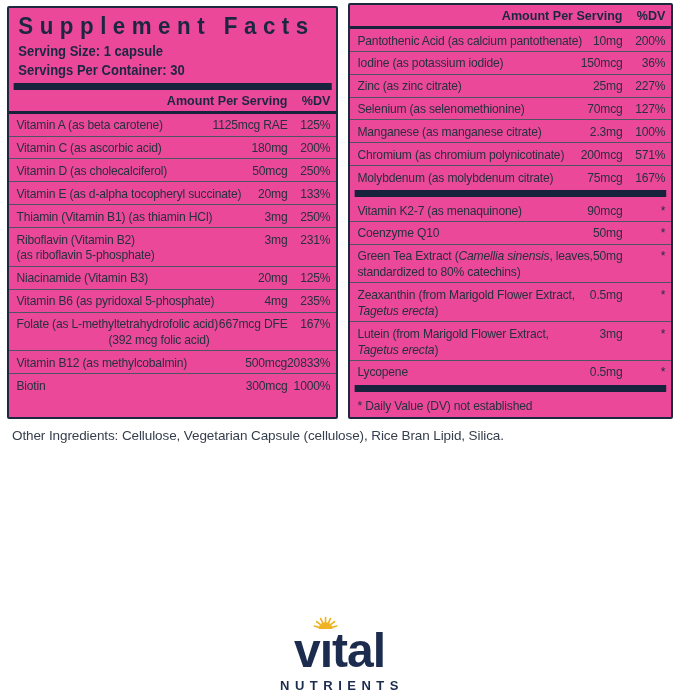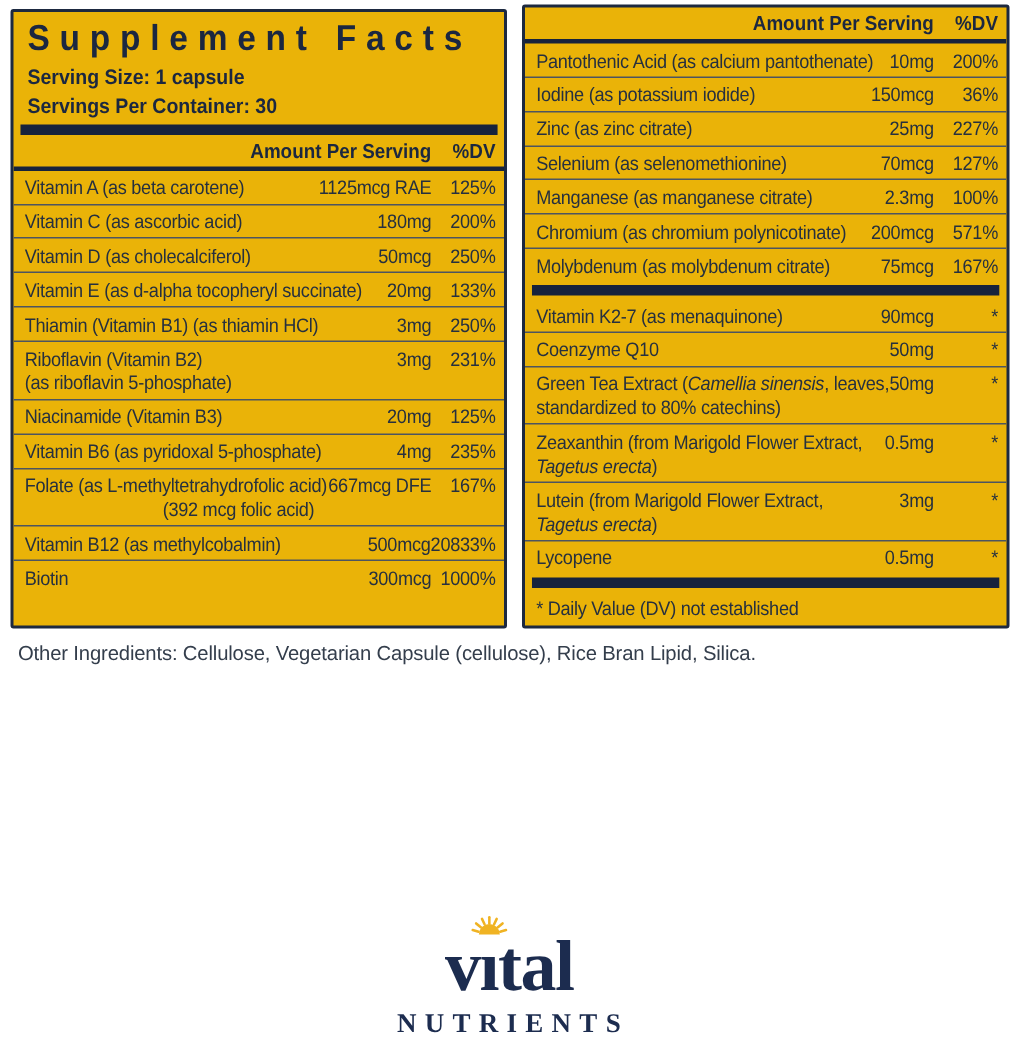--- a/index.html
+++ b/index.html
@@ -7,21 +7,21 @@
     --sep:#4c5561; --gold:#f0b323; --navy:#1c2c4f; --bg:#ffffff;
   }
   *{box-sizing:border-box;}
   html,body{margin:0;padding:0;}
   body{
     width:679px;height:698px;position:relative;background:var(--bg);
     font-family:"Liberation Sans",sans-serif;color:var(--text);
     overflow:hidden;
   }
   .label{display:flex;align-items:stretch;gap:10px;padding:3px 6px 0 7px;}
-  .panel{border:2px solid var(--border);border-radius:2px;background:#eab308;overflow:hidden;}
+  .panel{border:2px solid var(--border);border-radius:2px;background:#ec4899;overflow:hidden;}
   .panel.left{flex:0 0 331px;margin-top:3px;}
   .panel.right{flex:1;}
   .cnd{transform:scaleX(0.93);transform-origin:0 0;width:107.5%;}
   .sf-title{
     font-size:24px;font-weight:700;letter-spacing:7px;color:var(--heading);
     padding:5px 4px 1px 10px;white-space:nowrap;line-height:1.1;
   }
   .serving{font-weight:700;font-size:14px;line-height:1.3;padding:0 10px;color:var(--heading);}
   .serving.first{margin-top:2px;}
   .thickbar{height:7px;background:var(--bar);margin:4px 5px 0 5px;}
@@ -44,30 +44,30 @@
   .nm-line.alignr{text-align:right;padding-right:2px;}
   .amt{text-align:right;white-space:nowrap;margin-left:4px;}
   .dv{min-width:46px;text-align:right;white-space:nowrap;}
   .it{font-style:italic;}
   .note{font-size:13px;padding:4px 6px 4px 8px;letter-spacing:-0.2px;}
   .other{
     margin:9px 0 0 12px;font-size:13.5px;letter-spacing:-0.1px;color:#343e4c;
   }
   .logo{
     position:absolute;left:50%;transform:translateX(-50%);bottom:5px;
-    text-align:center;width:max-content;font-family:Liberation Serif, serif;
+    text-align:center;width:max-content;
   }
   .wordmark{
     font-size:48px;font-weight:700;letter-spacing:-1px;color:var(--navy);
     line-height:1;white-space:nowrap;
   }
   .i-wrap{position:relative;display:inline-block;}
   .sun{position:absolute;left:50%;transform:translateX(-50%);top:-11px;width:26px;height:14px;}
   .logo-sub{
-    font-size:18px;font-weight:600;letter-spacing:5.5px;color:var(--navy);
+    font-size:13px;font-weight:600;letter-spacing:5.5px;color:var(--navy);
     text-align:right;margin:3px -5px 0 0;white-space:nowrap;
   }
 </style>
 </head>
 <body>
 
 <div class="label">
 
   <section class="panel left">
     <div class="cnd">

